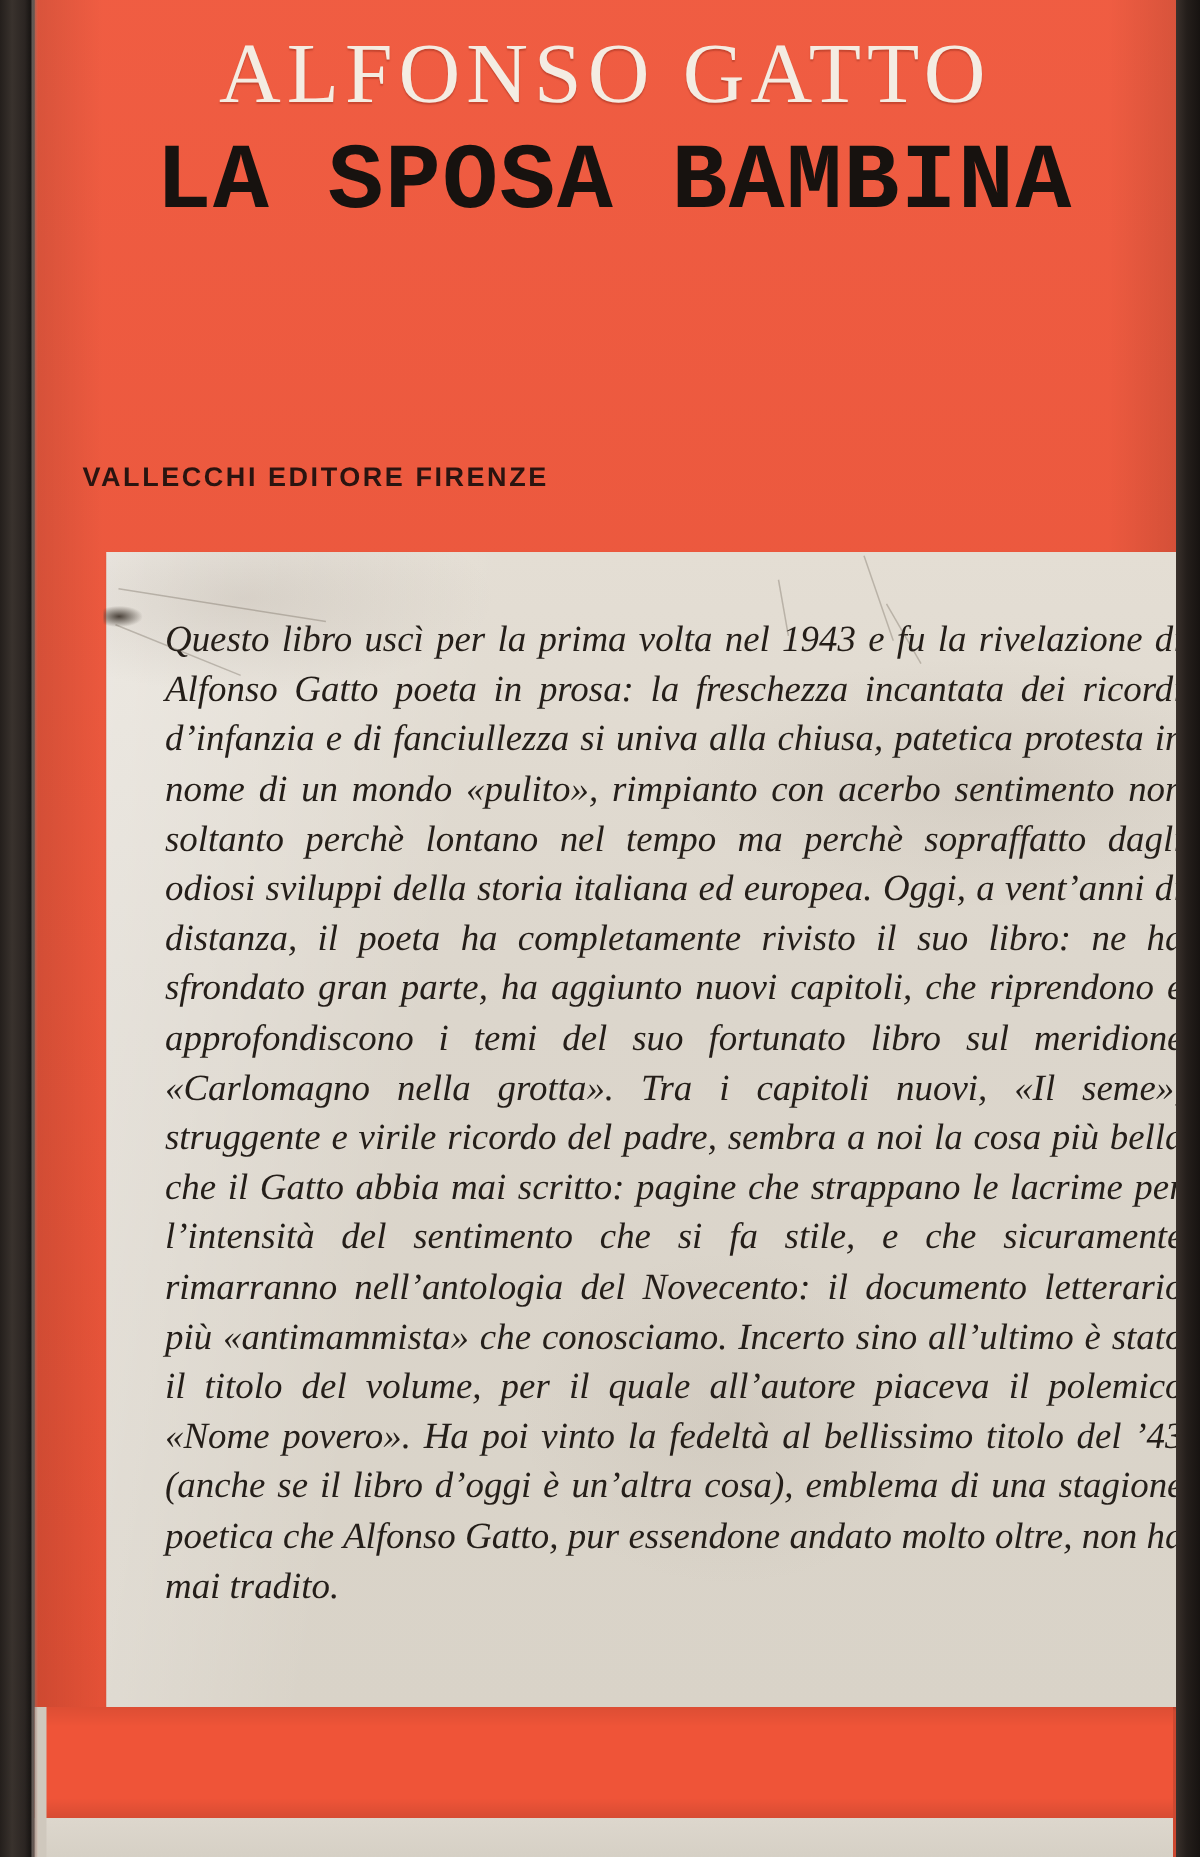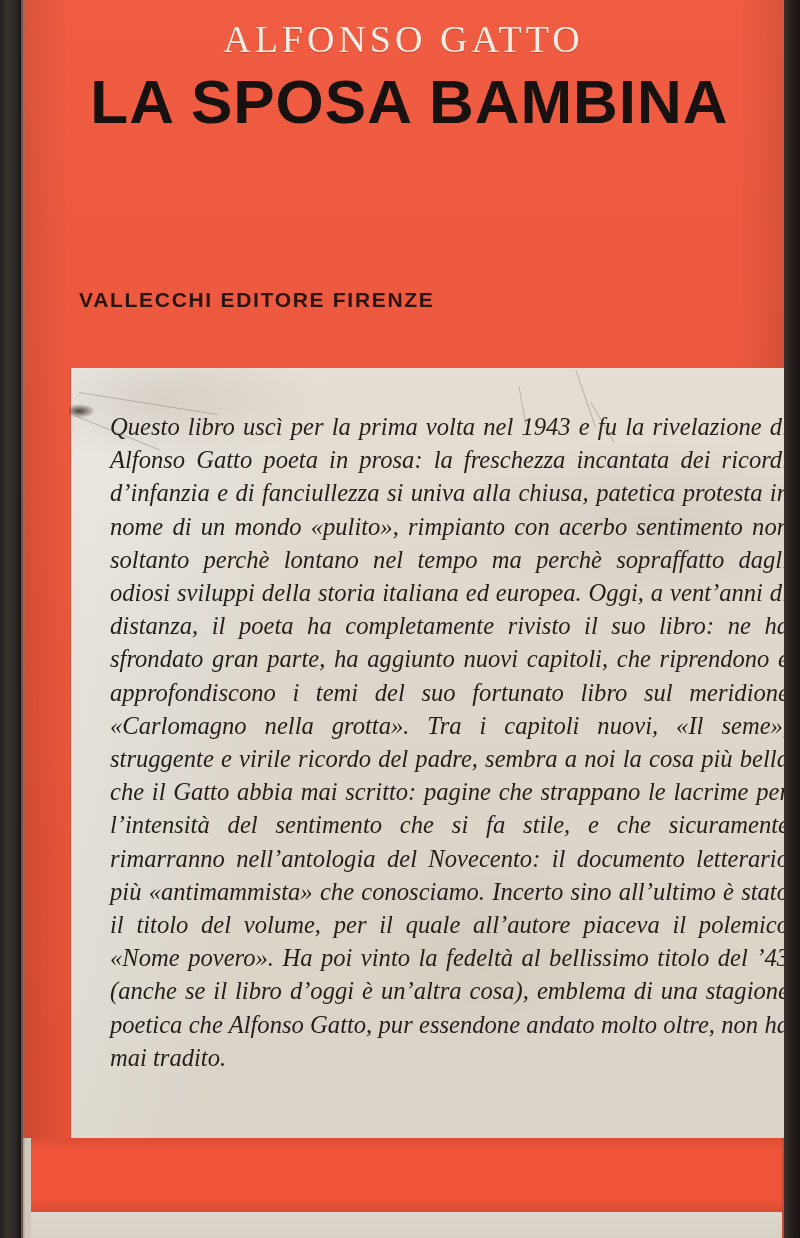--- a/index.html
+++ b/index.html
@@ -86,51 +86,50 @@
   .title-block {
     position: absolute;
     left: 23px;
     top: 8px;
     width: 761px;
     z-index: 10;
     text-align: center;
   }
   .author-line {
     font-family: "Liberation Serif", serif;
-    font-size: 38px;
+    font-size: 57px;
     letter-spacing: 4px;
     color: #f4ece2;
     line-height: 1.05;
     margin: 0;
     padding: 12px 0 0 0;
     text-shadow: 0 1px 1px rgba(120,30,15,.35);
   }
   .title-line {
-    font-family: Liberation Sans, sans-serif;
+    font-family: Liberation Mono, monospace;
     font-weight: bold;
     font-size: 62px;
     letter-spacing: 1px;
     color: #17120f;
     line-height: 1.1;
     margin: 0;
     padding: 8px 0 0 12px;
   }
 
   
   .publisher {
     position: absolute;
     left: 55px;
-    top: 288px;
+    top: 308px;
     z-index: 10;
     font-family: "Liberation Sans", sans-serif;
     font-weight: bold;
-    font-size: 21px;
+    font-size: 18px;
     letter-spacing: 1.7px;
     color: #2a1410;
-    margin-left: 24px;
   }
 
   
   .blurb-panel {
     position: absolute;
     left: 23px;
     top: 368px;
     width: 755px;
     height: 770px;
     background: #ddd8cf;

